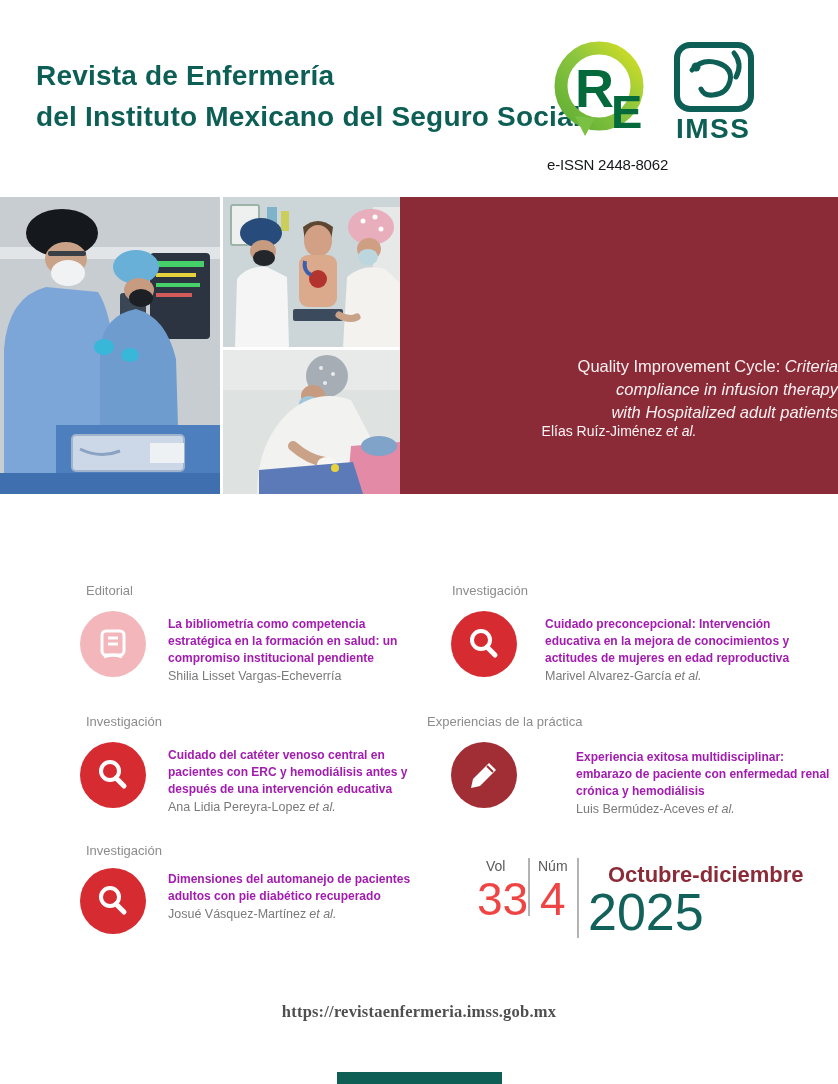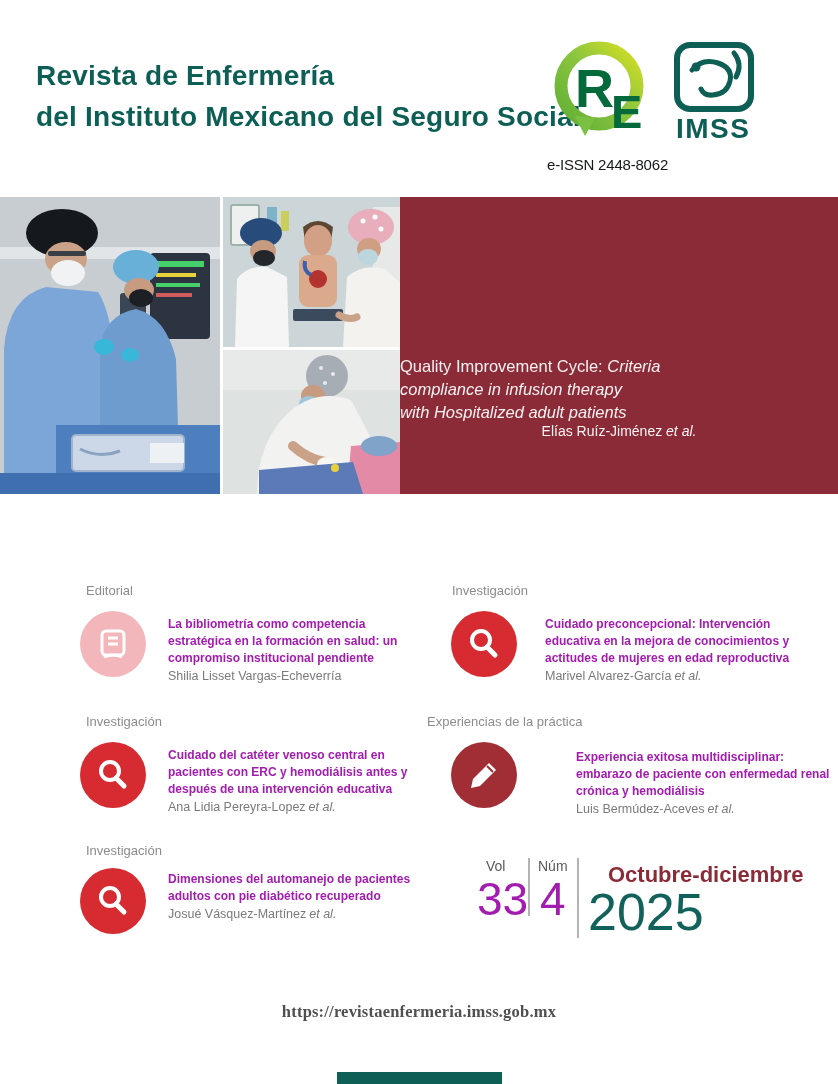--- a/index.html
+++ b/index.html
@@ -15,38 +15,38 @@
   .issn { position:absolute; left:547px; top:156px; font-size:15px; color:#16181a; letter-spacing:-.2px; }
 
   
   .banner { position:absolute; left:0; top:197px; width:838px; height:297px; }
   .photo { position:absolute; overflow:hidden; background:#cfd4d6; }
   .photo-a { left:0;   top:0;    width:220px; height:297px; }
   .photo-b { left:223px; top:0;   width:177px; height:150px; }
   .photo-c { left:223px; top:153px; width:177px; height:144px; }
   .panel { position:absolute; left:400px; top:0; width:438px; height:297px; background:#8c2b38; color:#fff; }
   .panel .es { position:absolute; top:74px;  width:100%; text-align:center; font-size:19.5px; font-weight:700; line-height:26px; letter-spacing:.2px; }
-  .panel .en { position:absolute; top:158px; width:100%; text-align:left; font-size:16.5px; line-height:23px; color:rgba(255,255,255,.93); }
+  .panel .en { position:absolute; top:158px; width:100%; text-align:right; font-size:16.5px; line-height:23px; color:rgba(255,255,255,.93); }
   .panel .au { position:absolute; top:226px; width:100%; text-align:center; font-size:14px; color:rgba(255,255,255,.95); }
   .it { font-style:italic; }
 
   
   .entry-label { position:absolute; font-size:13px; color:#8c8c8c; }
   .circle { position:absolute; width:66px; height:66px; border-radius:50%; display:flex; align-items:center; justify-content:center; }
   .c-pink   { background:#f2b6bb; }
   .c-red    { background:#d62b31; }
   .c-maroon { background:#a12d35; }
   .entry-texts { position:absolute; }
   .entry-title  { font-size:12px; font-weight:700; color:#a21caf; line-height:17px; }
   .entry-author { font-size:12.5px; color:#7a7a7a; margin-top:2px; }
   .etal { margin-left:3px; }
 
   
   .iss-small { position:absolute; font-size:14px; color:#5a5a5a; }
-  .iss-big   { position:absolute; font-size:46px; font-weight:500; color:#a21caf; line-height:46px; }
+  .iss-big   { position:absolute; font-size:46px; font-weight:500; color:#ef4444; line-height:46px; }
   .iss-div   { position:absolute; width:1.5px; background:#b3b3b3; }
   .iss-period{ position:absolute; left:590px; top:862px; font-size:22px; font-weight:600; color:#8c2b38;margin-left:18px; }
   .iss-year  { position:absolute; left:588px; top:886px; font-size:52px; font-weight:500; color:#12615a; line-height:52px; }
 
   
   .url { position:absolute; left:0; top:1002px; width:100%; text-align:center;
          font-family:"Liberation Serif", serif; font-weight:700; font-size:16.5px; color:#4f4f4f; letter-spacing:.2px; }
   .footer-bar { position:absolute; left:337px; top:1072px; width:165px; height:12px; background:#0e5f55; }
 </style>
 </head>

